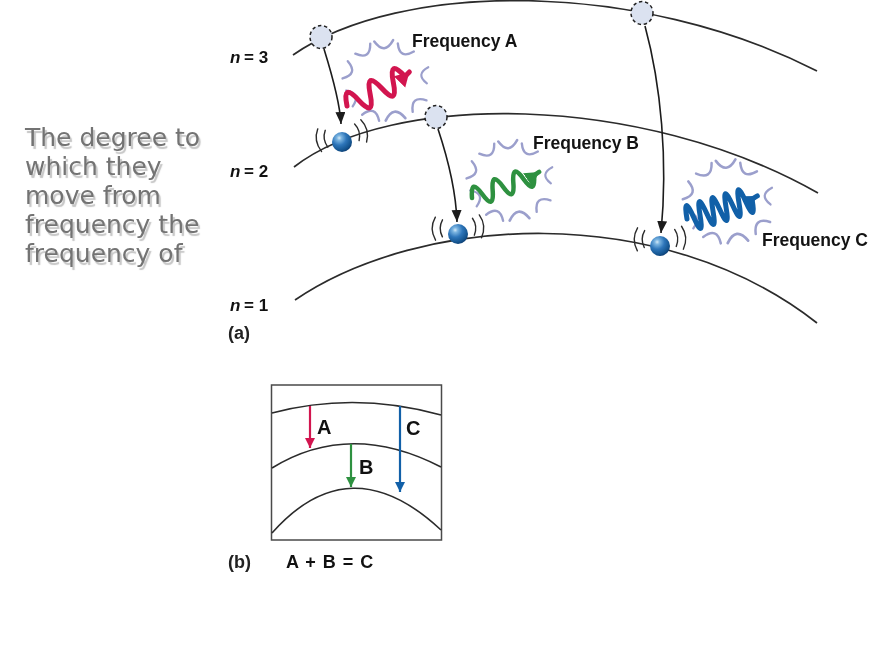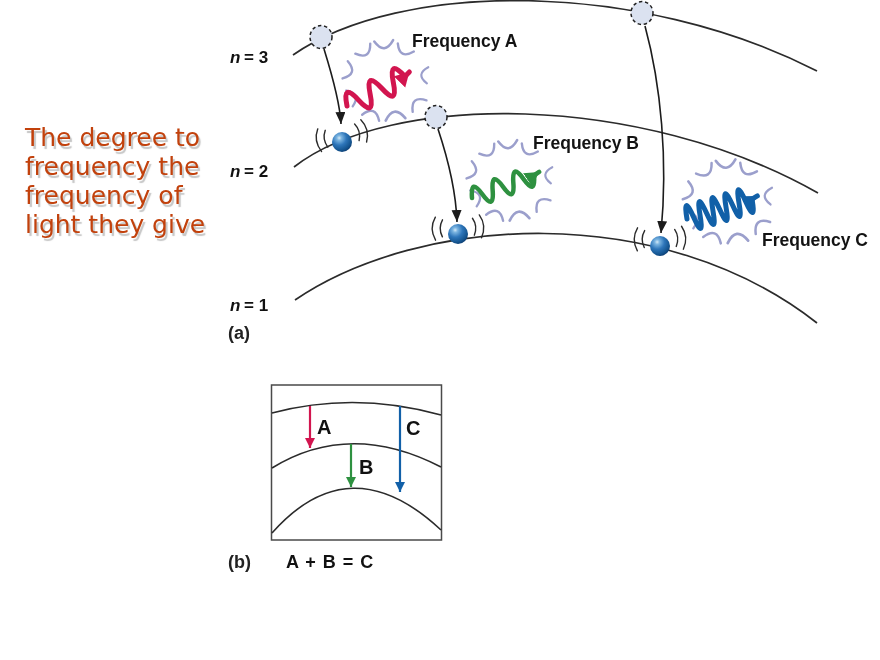--- a/index.html
+++ b/index.html
@@ -1,20 +1,20 @@
 <!DOCTYPE html>
 <html><head>
 <meta charset="utf-8">
 <style>
   html,body{margin:0;padding:0;background:#fff;}
   .stage{position:relative;width:880px;height:660px;background:#ffffff;overflow:hidden;
          font-family:"Liberation Sans",sans-serif;}
   .caption{position:absolute;left:25px;top:123px;width:212px;
            font-family:"DejaVu Sans",sans-serif;font-size:25px;line-height:29px;
-           color:#c2410c;text-shadow:2px 3px 1px rgba(150,150,150,0.55);}
+           color:#737373;text-shadow:2px 3px 1px rgba(150,150,150,0.55);}
   .diagram{position:absolute;left:0;top:0;width:880px;height:660px;}
   .orbit{fill:none;stroke:#2b2b2b;stroke-width:1.7;}
   .orbit2{fill:none;stroke:#2b2b2b;stroke-width:1.6;}
   .jump{fill:none;stroke:#1c1c1c;stroke-width:1.6;}
   .wave{fill:none;stroke-linecap:round;stroke-linejoin:round;}
   .wave-a{stroke-width:5;}
   .wave-b{stroke-width:4.5;}
   .wave-c{stroke-width:5;}
   .vacancy{fill:#dbe2f0;stroke:#1f1f1f;stroke-width:1.5;stroke-dasharray:3.4 2.8;}
   .sphere{fill:url(#sphereGrad);}
@@ -27,23 +27,24 @@
   .bbox{fill:#fff;stroke:#4a4a4a;stroke-width:1.5;}
   .barrow{fill:none;stroke-width:2.2;}
 </style>
 </head>
 <body>
 
 <div class="stage">
 
   <div class="caption">
     <div>The degree to</div>
+    <div>which they</div>
+    <div>move from</div>
     <div>frequency the</div>
     <div>frequency of</div>
-    <div>light they give</div>
   </div>
 
   <svg class="diagram" viewBox="0 0 880 660">
     <defs>
       <radialGradient id="sphereGrad" cx="36%" cy="30%" r="80%">
         <stop offset="0%" stop-color="#d3e9f7"></stop>
         <stop offset="15%" stop-color="#7cb5e1"></stop>
         <stop offset="45%" stop-color="#2e76ba"></stop>
         <stop offset="78%" stop-color="#14548f"></stop>
         <stop offset="100%" stop-color="#0a3162"></stop>

